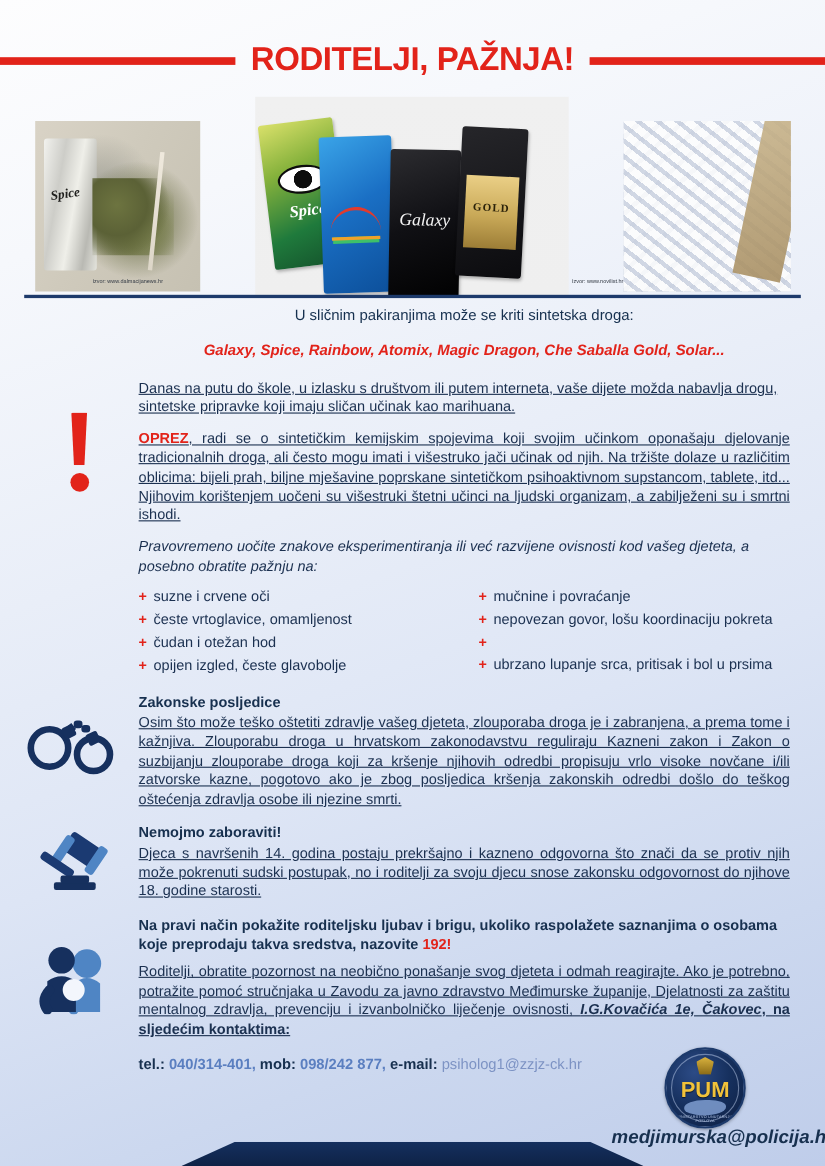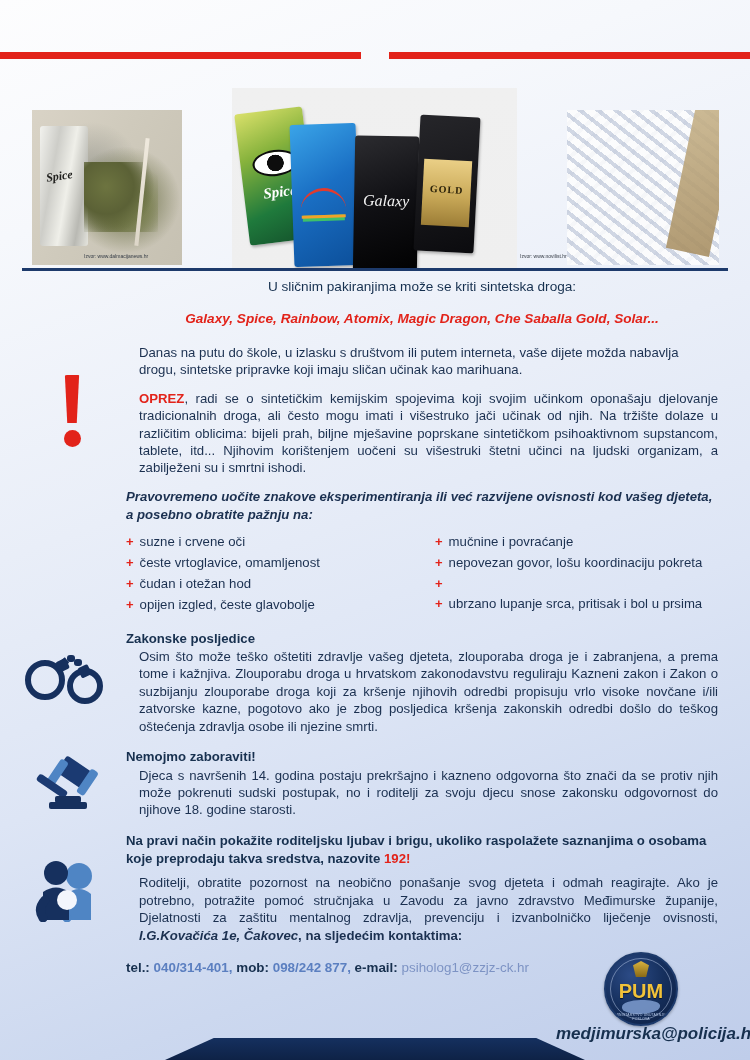--- a/index.html
+++ b/index.html
@@ -215,27 +215,28 @@
   }
   .brands {
     text-align: center;
     color: #e2231a;
     font-weight: bold;
     font-style: italic;
     font-size: 13.6px;
     margin: 0 0 16px 0;
   }
   p.para {
-    margin: 0 0 11px 13px;
+    margin: 0 0 11px 0;
     text-align: justify;
+    text-decoration: underline;
   }
   p.para.noj { text-align: left; }
   .warn { color: #e2231a; font-weight: bold; }
   .emph-italic {
-    font-weight: bold;
+    font-weight: normal;
     font-style: italic;
     color: #1b3050;
     margin: 0 0 9px 0;
     line-height: 1.34;
   }
 
   .sym-cols {
     display: flex;
     gap: 26px;
     margin: 0 0 14px 0;
@@ -363,20 +364,21 @@
     clip-path: polygon(28.5% 0, 71.5% 0, 78% 100%, 22% 100%);
   }
 </style>
 </head>
 <body>
 
 <div id="poster">
 
   <div class="title-band">
     <div class="rule left"></div>
+    <div class="poster-title">RODITELJI, PAŽNJA!</div>
     <div class="rule right"></div>
   </div>
 
   <div class="image-strip">
 
     <div class="photo ph-left">
       <div class="spice-bag">
         <div class="spice-word">Spice</div>
       </div>
       <div class="herb"></div>

